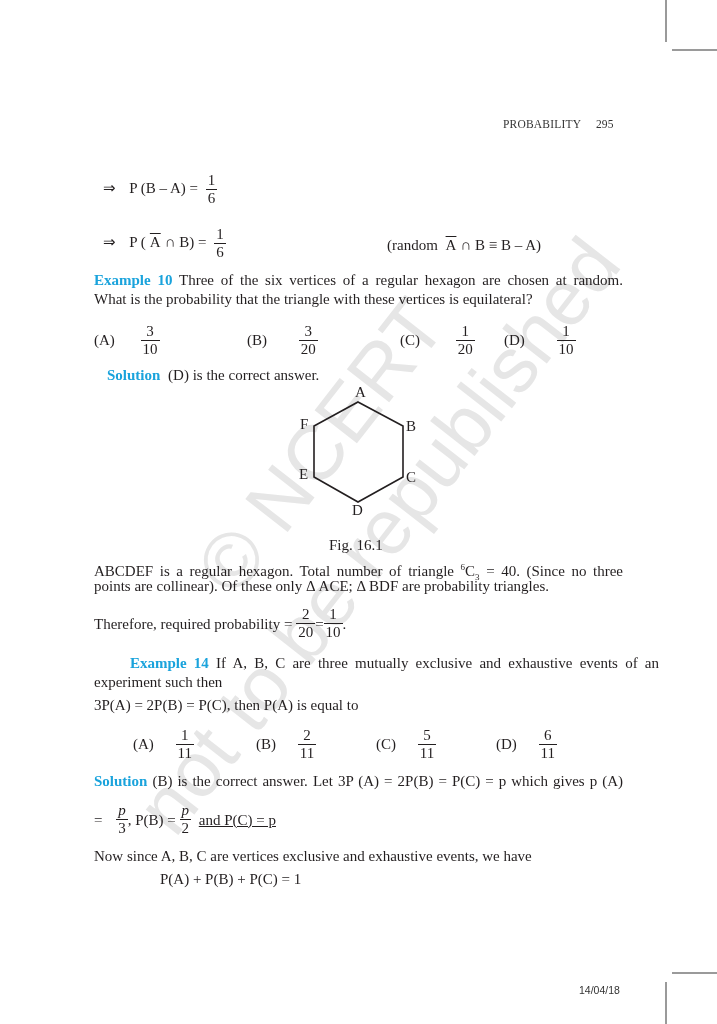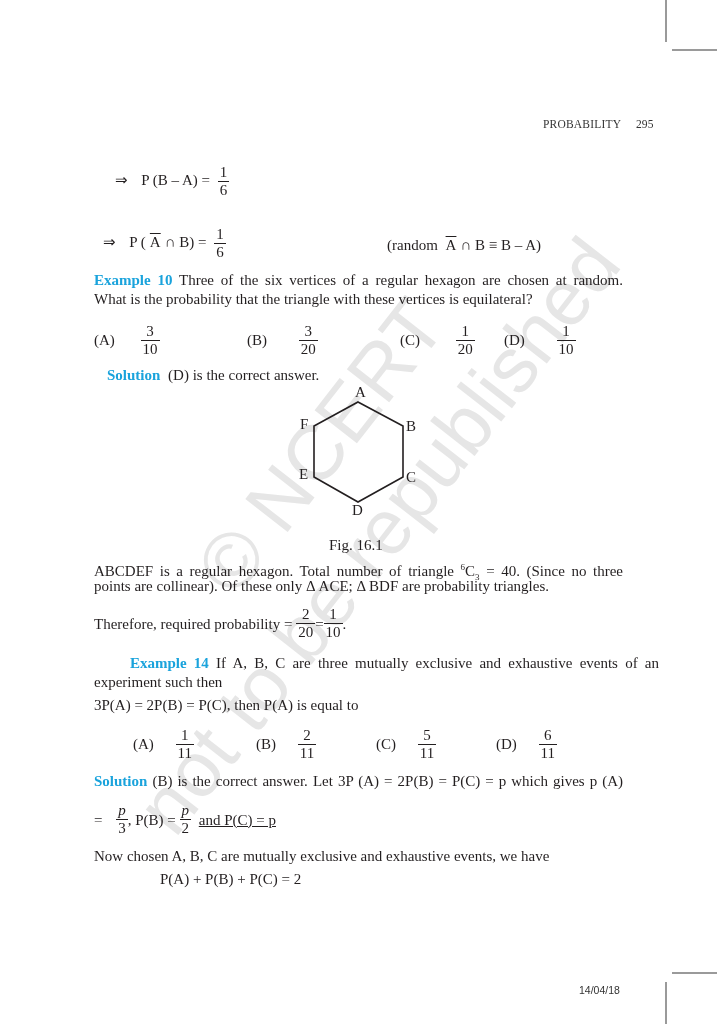--- a/index.html
+++ b/index.html
@@ -27,26 +27,26 @@
 <div class="crop" style="left:665px;top:0;width:1.5px;height:42px;"></div>
 <div class="crop" style="left:672px;top:49px;width:45px;height:1.5px;"></div>
 <div class="crop" style="left:672px;top:972px;width:45px;height:1.5px;"></div>
 <div class="crop" style="left:665px;top:982px;width:1.5px;height:42px;"></div>
 
 <div class="wm" style="left:250px;top:520px;">© NCERT</div>
 <div class="wm" style="left:190px;top:760px;">not to be republished</div>
 
 <div class="content">
 
-  <div class="abs hdr" style="left:503px;top:118px;margin-left:40px;">
+  <div class="abs hdr" style="left:503px;top:118px;">
     <span>PROBABILITY</span>
     <span style="margin-left:12px;">295</span>
   </div>
 
-  <div class="t" style="left:103px;top:164px;margin-left:12px;">
+  <div class="t" style="left:103px;top:172px;">
     <span>⇒</span>
     <span style="margin-left:10px;">P (B – A) =</span>
     <span class="frac" style="margin-left:4px;">
       <span class="num">1</span>
       <span class="den">6</span>
     </span>
   </div>
 
   <div class="t" style="left:103px;top:226px;">
     <span>⇒</span>
@@ -139,17 +139,17 @@
     <span>(B) is the correct answer. Let 3P (A) = 2P(B) = P(C) = p which gives p (A)</span>
   </div>
 
   <div class="t" style="left:94px;top:802px;">
     <span style="vertical-align:middle;">=</span>
     <span class="frac" style="margin-left:10px;font-style:italic;"><span class="num">p</span><span class="den" style="font-style:normal;">3</span></span><span style="vertical-align:middle;">, P(B) =</span>
     <span class="frac" style="font-style:italic;"><span class="num">p</span><span class="den" style="font-style:normal;">2</span></span>
     <span style="vertical-align:middle;margin-left:4px;text-decoration:underline;">and P(C) = p</span>
   </div>
 
-  <div class="t" style="left:94px;top:847px;">Now chosen A, B, C are mutually exclusive and exhaustive events, we have</div>
-  <div class="t" style="left:160px;top:870px;">P(A) + P(B) + P(C) = 2</div>
+  <div class="t" style="left:94px;top:847px;">Now since A, B, C are vertices exclusive and exhaustive events, we have</div>
+  <div class="t" style="left:160px;top:870px;">P(A) + P(B) + P(C) = 1</div>
 
   <div class="abs" style="left:579px;top:984px;font-family:'Liberation Sans', sans-serif;font-size:10.5px;color:#333;">14/04/18</div>
 </div>
 
 </body></html>

